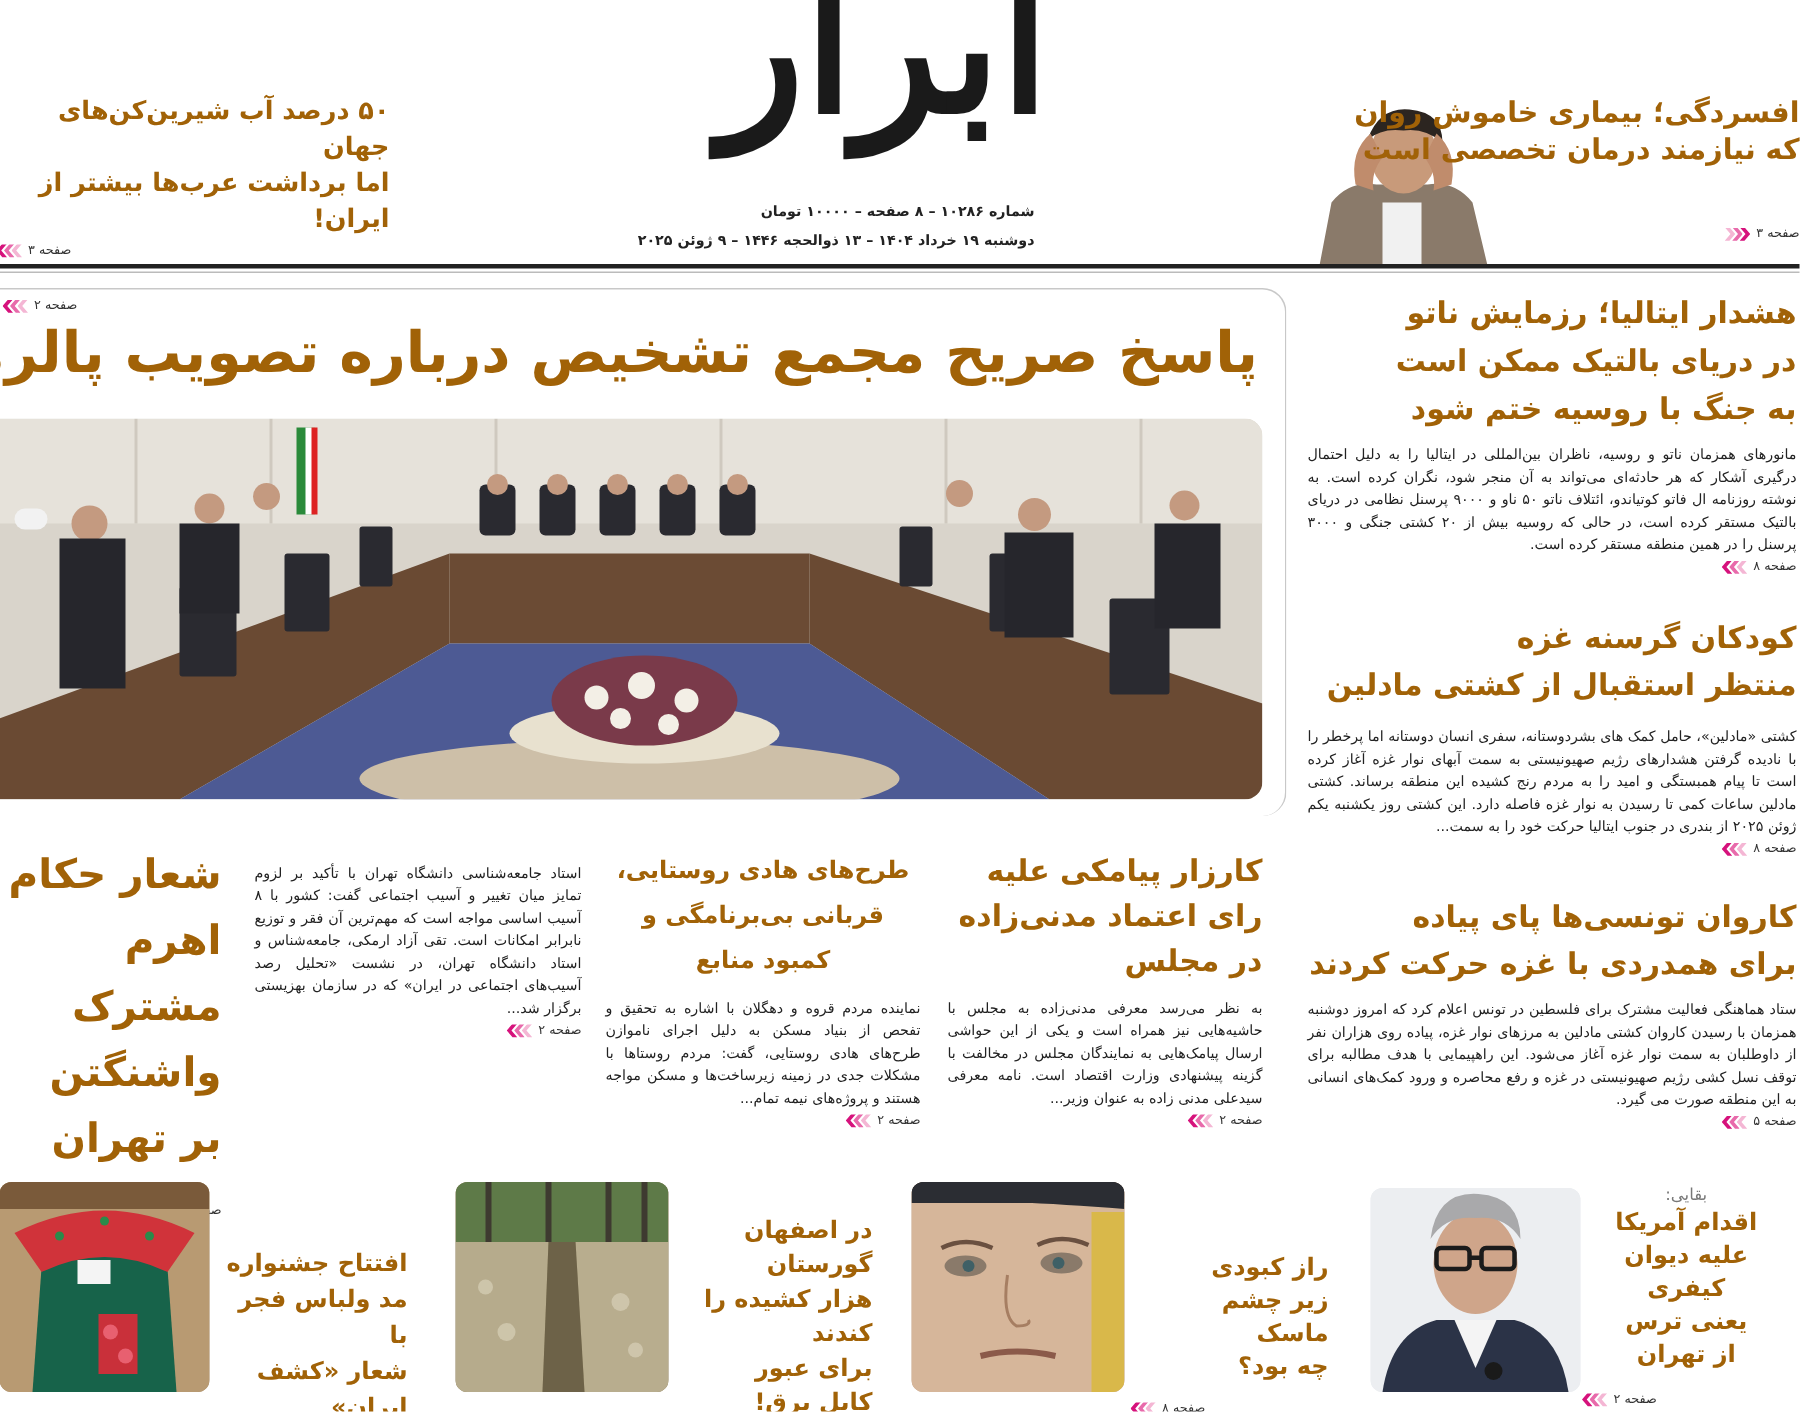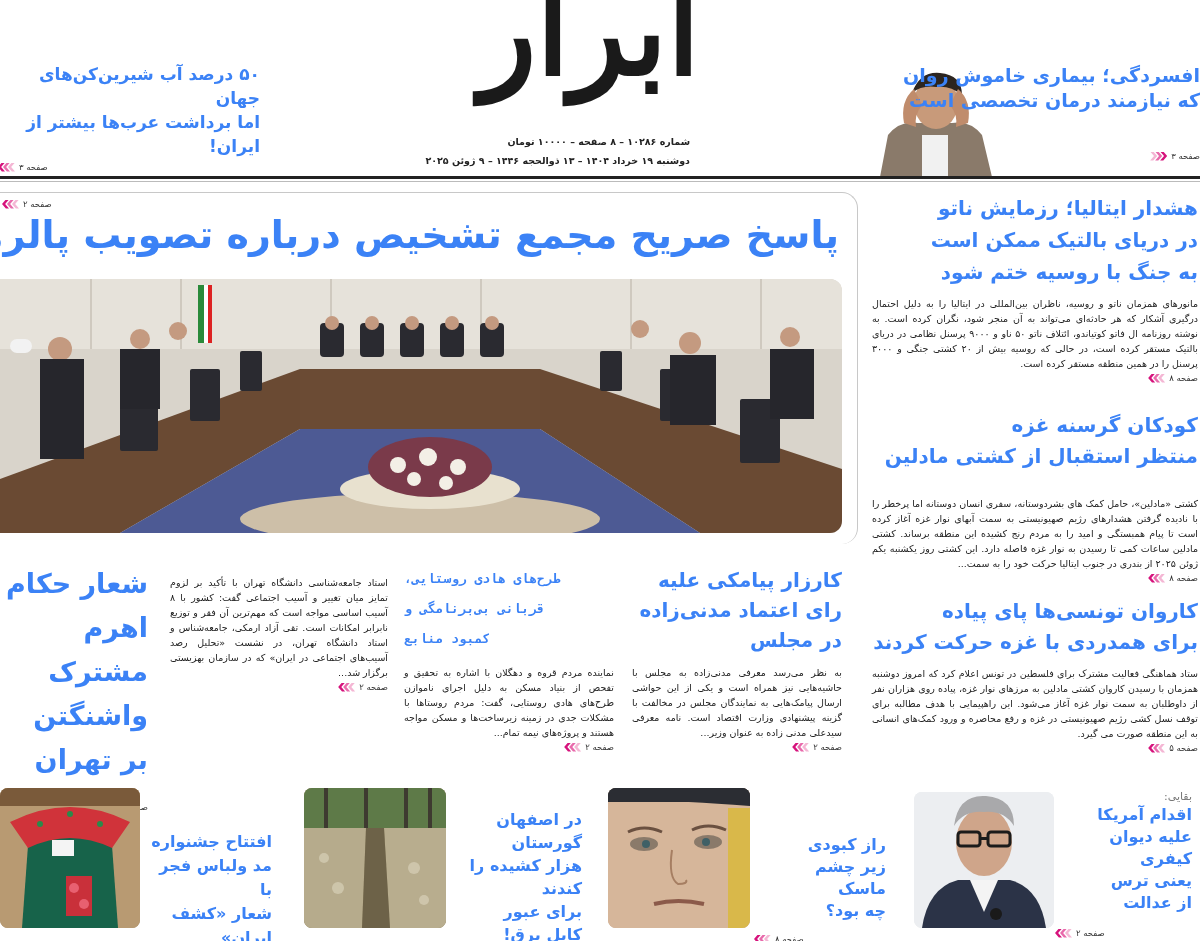--- a/index.html
+++ b/index.html
@@ -1,19 +1,19 @@
 <!DOCTYPE html>
 <html><head>
 <meta charset="utf-8">
 <style>
   * { box-sizing: border-box; margin: 0; padding: 0; }
   html, body { width: 1200px; height: 941px; overflow: hidden; background: #ffffff; }
   body { font-family: "DejaVu Sans", sans-serif; color: #111; position: relative; direction: rtl; }
   .abs { position: absolute; }
-  .hl { font-weight: bold; color: #3b82f6; line-height: 1.22; }
+  .hl { font-weight: bold; color: #a16207; line-height: 1.22; }
   .body-text { font-size: 9.5px; line-height: 15px; color: #222; text-align: justify; text-align-last: right; }
   .pageref { display: flex; align-items: center; gap: 4px; direction: rtl; font-size: 8.5px; color: #333; }
   .chev { display: inline-flex; direction: ltr; }
   .chev span { display: inline-block; width: 7px; height: 9px; margin-left: -2px;
                clip-path: polygon(100% 0, 45% 50%, 100% 100%, 55% 100%, 0 50%, 55% 0); }
   .chev span:nth-child(1) { background: #d6127c; }
   .chev span:nth-child(2) { background: #e86aab; }
   .chev span:nth-child(3) { background: #f4b6d4; }
   .chev.r span { clip-path: polygon(0 0, 55% 50%, 0 100%, 45% 100%, 100% 50%, 45% 0); }
   .chev.r { direction: rtl; }
@@ -166,21 +166,21 @@
         </span>
       <span>صفحه ۸</span>
     </div>
   </div>
 
   <div style="position:absolute; left:0; top:218px; width:326px;">
     <div class="hl" style="font-size:20px; line-height:31px; text-align:right;">
       <div>کودکان گرسنه غزه</div>
       <div>منتظر استقبال از کشتی مادلین</div>
     </div>
-    <p class="body-text" style="margin-top:24px;">کشتی «مادلین»، حامل کمک های بشردوستانه، سفری انسان دوستانه اما پرخطر را با نادیده گرفتن هشدارهای رژیم صهیونیستی به سمت آبهای نوار غزه آغاز کرده است تا پیام همبستگی و امید را به مردم رنج کشیده این منطقه برساند. کشتی مادلین ساعات کمی تا رسیدن به نوار غزه فاصله دارد. این کشتی روز یکشنبه یکم ژوئن ۲۰۲۵ از بندری در جنوب ایتالیا حرکت خود را به سمت...</p>
+    <p class="body-text" style="margin-top:12px;">کشتی «مادلین»، حامل کمک های بشردوستانه، سفری انسان دوستانه اما پرخطر را با نادیده گرفتن هشدارهای رژیم صهیونیستی به سمت آبهای نوار غزه آغاز کرده است تا پیام همبستگی و امید را به مردم رنج کشیده این منطقه برساند. کشتی مادلین ساعات کمی تا رسیدن به نوار غزه فاصله دارد. این کشتی روز یکشنبه یکم ژوئن ۲۰۲۵ از بندری در جنوب ایتالیا حرکت خود را به سمت...</p>
     <div class="pageref" style="justify-content:flex-end; direction:ltr; margin-top:2px;">
       <span class="chev">
           <span></span>
           <span></span>
           <span></span>
         </span>
       <span>صفحه ۸</span>
     </div>
   </div>
 
@@ -212,21 +212,21 @@
     <span class="chev">
         <span></span>
         <span></span>
         <span></span>
       </span>
     <span>صفحه ۲</span>
   </div>
 </div>
 
 <div class="abs" style="left:404px; top:565px; width:210px;">
-  <div class="hl" style="font-size:13px; line-height:30px; text-align:left;font-family:Liberation Mono, monospace;">
+  <div class="hl" style="font-size:16px; line-height:30px; text-align:center;">
     <div>طرح‌های هادی روستایی،</div>
     <div>قربانی بی‌برنامگی و</div>
     <div>کمبود منابع</div>
   </div>
   <p class="body-text" style="margin-top:10px;">نماینده مردم قروه و دهگلان با اشاره به تحقیق و تفحص از بنیاد مسکن به دلیل اجرای ناموازن طرح‌های هادی روستایی، گفت: مردم روستاها با مشکلات جدی در زمینه زیرساخت‌ها و مسکن مواجه هستند و پروژه‌های نیمه تمام...</p>
   <div class="pageref" style="justify-content:flex-end; direction:ltr; margin-top:2px;">
     <span class="chev">
         <span></span>
         <span></span>
         <span></span>
@@ -271,27 +271,27 @@
       <path d="M8 136 Q14 96 44 88 L96 88 Q126 96 132 136 Z" fill="#2b3347"></path>
       <polygon points="56,88 84,88 70,120" fill="#f4f4f4"></polygon>
       <ellipse cx="70" cy="50" rx="28" ry="34" fill="#cfa58a"></ellipse>
       <path d="M40 34 Q44 2 72 4 Q100 6 100 34 Q90 18 70 20 Q50 18 40 34 Z" fill="#a9a9ab"></path>
       <rect x="44" y="40" width="22" height="14" rx="3" fill="none" stroke="#1b1b1b" stroke-width="3"></rect>
       <rect x="74" y="40" width="22" height="14" rx="3" fill="none" stroke="#1b1b1b" stroke-width="3"></rect>
       <rect x="66" y="45" width="8" height="3" fill="#1b1b1b"></rect>
       <circle cx="82" cy="122" r="6" fill="#1a1a1a"></circle>
     </svg>
   </div>
-  <div style="position:absolute; right:8px; top:4px; width:135px; text-align:right;">
+  <div style="position:absolute; right:8px; top:4px; width:135px; text-align:center;">
     <div style="font-size:11px; color:#777; line-height:14px;">بقایی:</div>
     <div class="hl" style="font-size:16px; line-height:22px;">
       <div>اقدام آمریکا</div>
       <div>علیه دیوان کیفری</div>
       <div>یعنی ترس</div>
-      <div>از عدالت</div>
+      <div>از تهران</div>
     </div>
     <div class="pageref" style="justify-content:flex-start; margin-top:14px; direction:ltr; justify-content:flex-end; flex-direction:row-reverse;">
       <span>صفحه ۲</span>
       <span class="chev">
           <span></span>
           <span></span>
           <span></span>
         </span>
     </div>
   </div>

